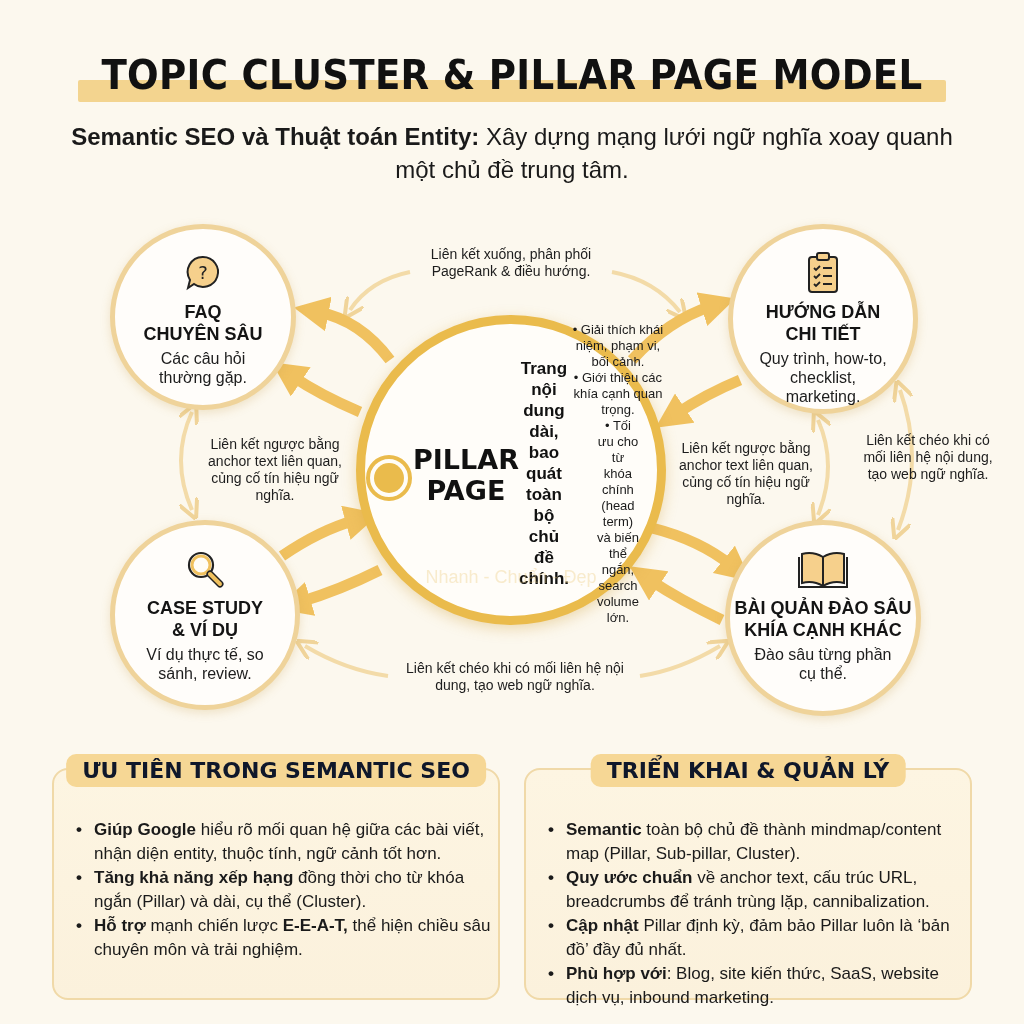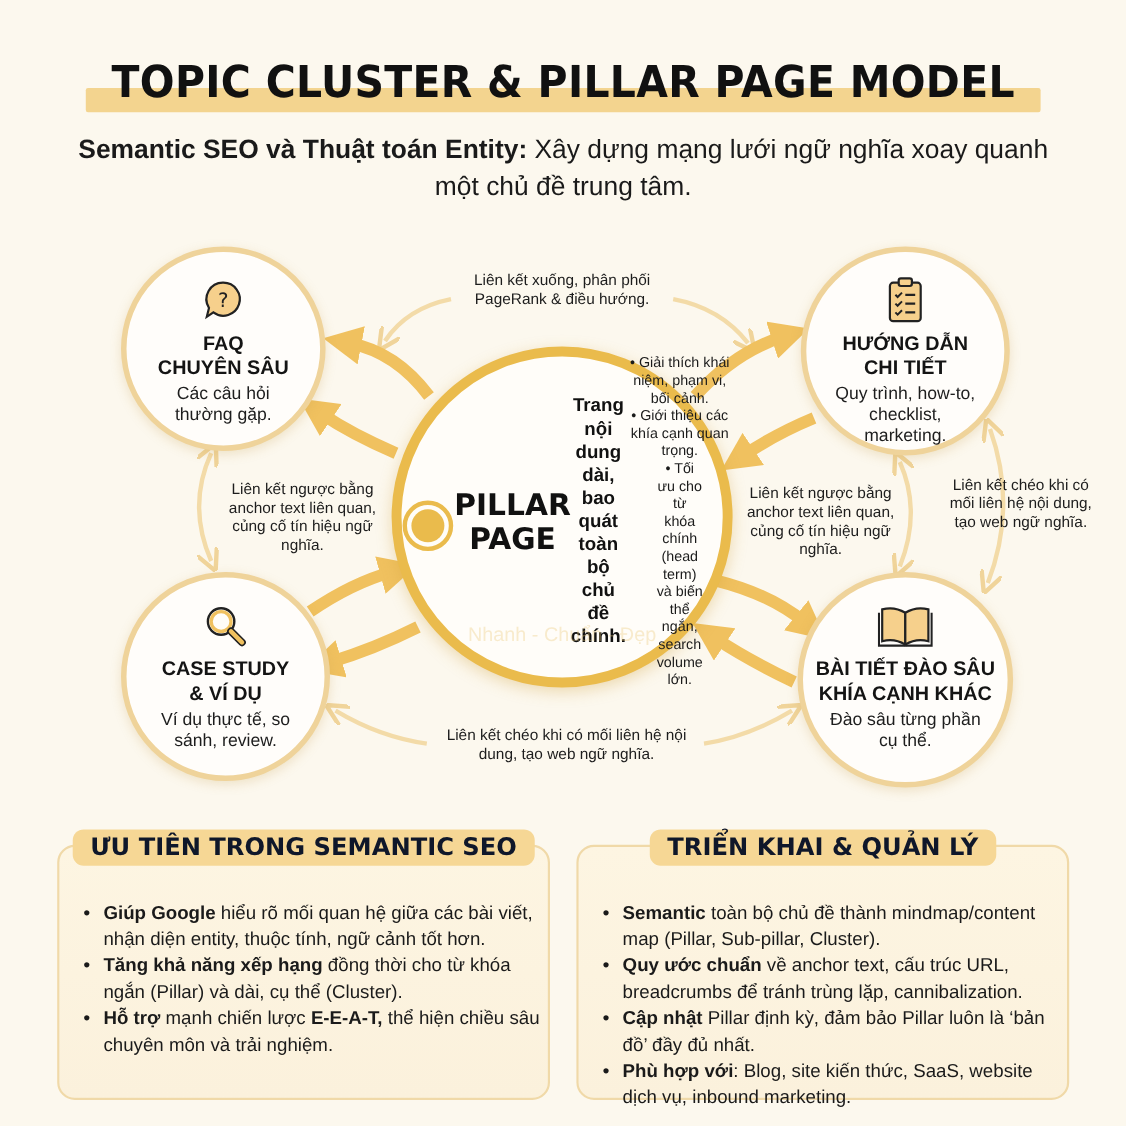--- a/index.html
+++ b/index.html
@@ -136,21 +136,21 @@
 </div>
 
 <div class="node" style="left:725px;top:520px;width:196px;height:196px;">
   <div class="icon">
     <svg width="50" height="40" viewBox="0 0 50 40">
         <path d="M25 8 Q15 2 4 5 V34 Q15 31 25 37 Z" fill="#f6d08c" stroke="#222" stroke-width="2"></path>
         <path d="M25 8 Q35 2 46 5 V34 Q35 31 25 37 Z" fill="#f6d08c" stroke="#222" stroke-width="2"></path>
         <path d="M1 8 V38 H49 V8" fill="none" stroke="#222" stroke-width="2"></path>
       </svg>
   </div>
-  <div class="n-title"><span>BÀI TIẾT ĐÀO SÂU</span><br><span>KHÍA CẠNH KHÁC</span></div>
+  <div class="n-title"><span>BÀI QUẢN ĐÀO SÂU</span><br><span>KHÍA CẠNH KHÁC</span></div>
   <div class="n-desc" style="width:140px">Đào sâu từng phần cụ thể.</div>
 </div>
 
 <div class="pillar">
   <div class="p-icon">
     <svg width="48" height="48" viewBox="0 0 48 48">
         <circle cx="24" cy="24" r="21" fill="#fffdf8" stroke="#eabb4c" stroke-width="4"></circle>
         <circle cx="24" cy="24" r="15" fill="#eabb4c"></circle>
       </svg>
   </div>

